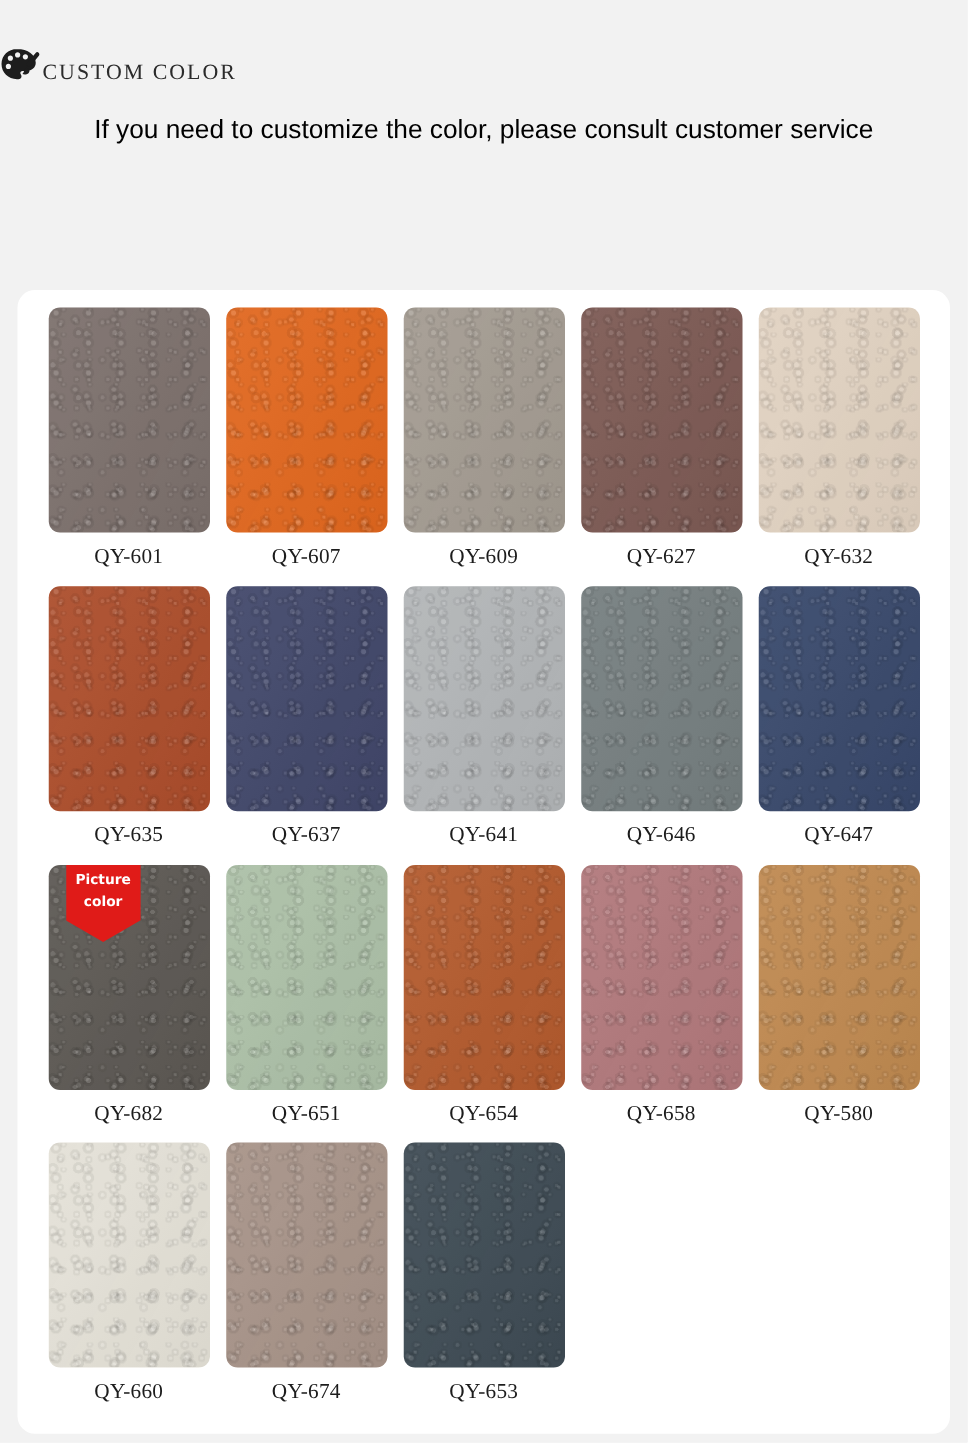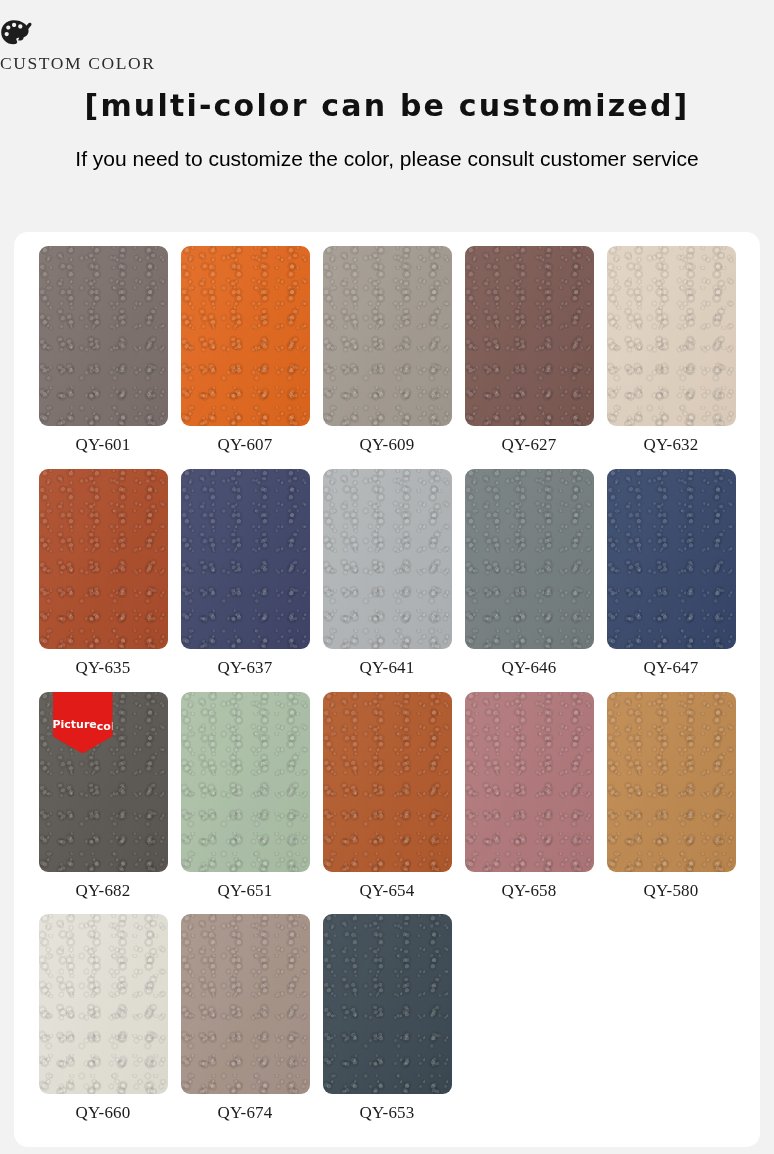--- a/index.html
+++ b/index.html
@@ -14,24 +14,24 @@
 
   .page {
     position: relative;
     width: 774px;
     height: 1154px;
     background: #f2f2f2;
   }
 
   
   .brand {
-    padding-top: 19px;
+    padding-top: 38px;
     display: flex;
-    flex-direction: column;
-    align-items: flex-start;
+    flex-direction: row;
+    align-items: flex-end;
   }
   .brand-icon {
     width: 34px;
     height: 30px;
     display: block;
   }
   .brand-name {
     margin-top: 4px;
     font-family: "Liberation Serif", serif;
     font-size: 17.5px;
@@ -128,21 +128,21 @@
   
   .picture-badge {
     position: absolute;
     left: 14px;
     top: 0;
     width: 60px;
     height: 62px;
     background: #e01b18;
     clip-path: polygon(0 0, 100% 0, 100% 72%, 50% 100%, 0 72%);
     display: flex;
-    flex-direction: row;
+    flex-direction: column;
     align-items: center;
     justify-content: flex-start;
     padding-top: 5px;
     z-index: 3;
   }
   .picture-badge span {
     display: block;
     font-family: "DejaVu Sans", sans-serif;
     font-weight: bold;
     font-size: 11px;
@@ -159,21 +159,20 @@
 
   <div class="brand">
     <svg class="brand-icon" viewBox="0 0 34 30">
       <path d="M13.6 1.2C6.6 1.2 1.2 6.4 1.2 13.2c0 6.8 5.4 12.1 12.4 12.1 1.6 0 2.8-.4 3.3-1.2.5-.8.3-1.7-.2-2.5-.4-.7-.6-1.4-.2-2 .4-.7 1.2-.9 2.2-.9h2.6c4.1 0 7.3-2.9 7.3-6.6 0-5.9-6.2-10.9-15-10.9zm-6.9 16c-1.2 0-2.1-.9-2.1-2.1 0-1.2.9-2.1 2.1-2.1 1.2 0 2.1.9 2.1 2.1 0 1.2-.9 2.1-2.1 2.1zm1.6-6.6c-1.2 0-2.1-.9-2.1-2.1s.9-2.1 2.1-2.1 2.1.9 2.1 2.1-.9 2.1-2.1 2.1zm5.8-2.6c-1.2 0-2.1-.9-2.1-2.1s.9-2.1 2.1-2.1 2.1.9 2.1 2.1-.9 2.1-2.1 2.1zm6.2 1.5c-1.2 0-2.1-.9-2.1-2.1s.9-2.1 2.1-2.1 2.1.9 2.1 2.1-.9 2.1-2.1 2.1z" fill="#1d1d1d"></path>
       <path d="M30.9 4.1c-.7-.7-1.7-.6-2.4.2l-7.1 8.3c-.5.6-.4 1.3.1 1.8l.9.8c.6.5 1.3.4 1.8-.2l6.9-8.5c.6-.8.5-1.7-.2-2.4z" fill="#1d1d1d"></path>
       <path d="M20.6 16.6c-1.5 1.3-1.3 3.4-2.7 4.6 1.8.7 4.3.3 5.3-1.3.8-1.3.3-2.6-1-3.4-.5-.3-1.1-.3-1.6.1z" fill="#1d1d1d"></path>
     </svg>
     <div class="brand-name">CUSTOM COLOR</div>
   </div>
 
-  <h1 class="headline">[multi-color can be customized]</h1>
   <p class="subhead">If you need to customize the color, please consult customer service</p>
 
   <div class="swatch-card">
     <div class="swatch-grid">
         <div class="swatch-cell">
           <div class="swatch-chip" style="background: rgb(125, 113, 109);"></div>
           <div class="swatch-label">QY-601</div>
         </div>
         <div class="swatch-cell">
           <div class="swatch-chip" style="background: rgb(226, 104, 31);"></div>

